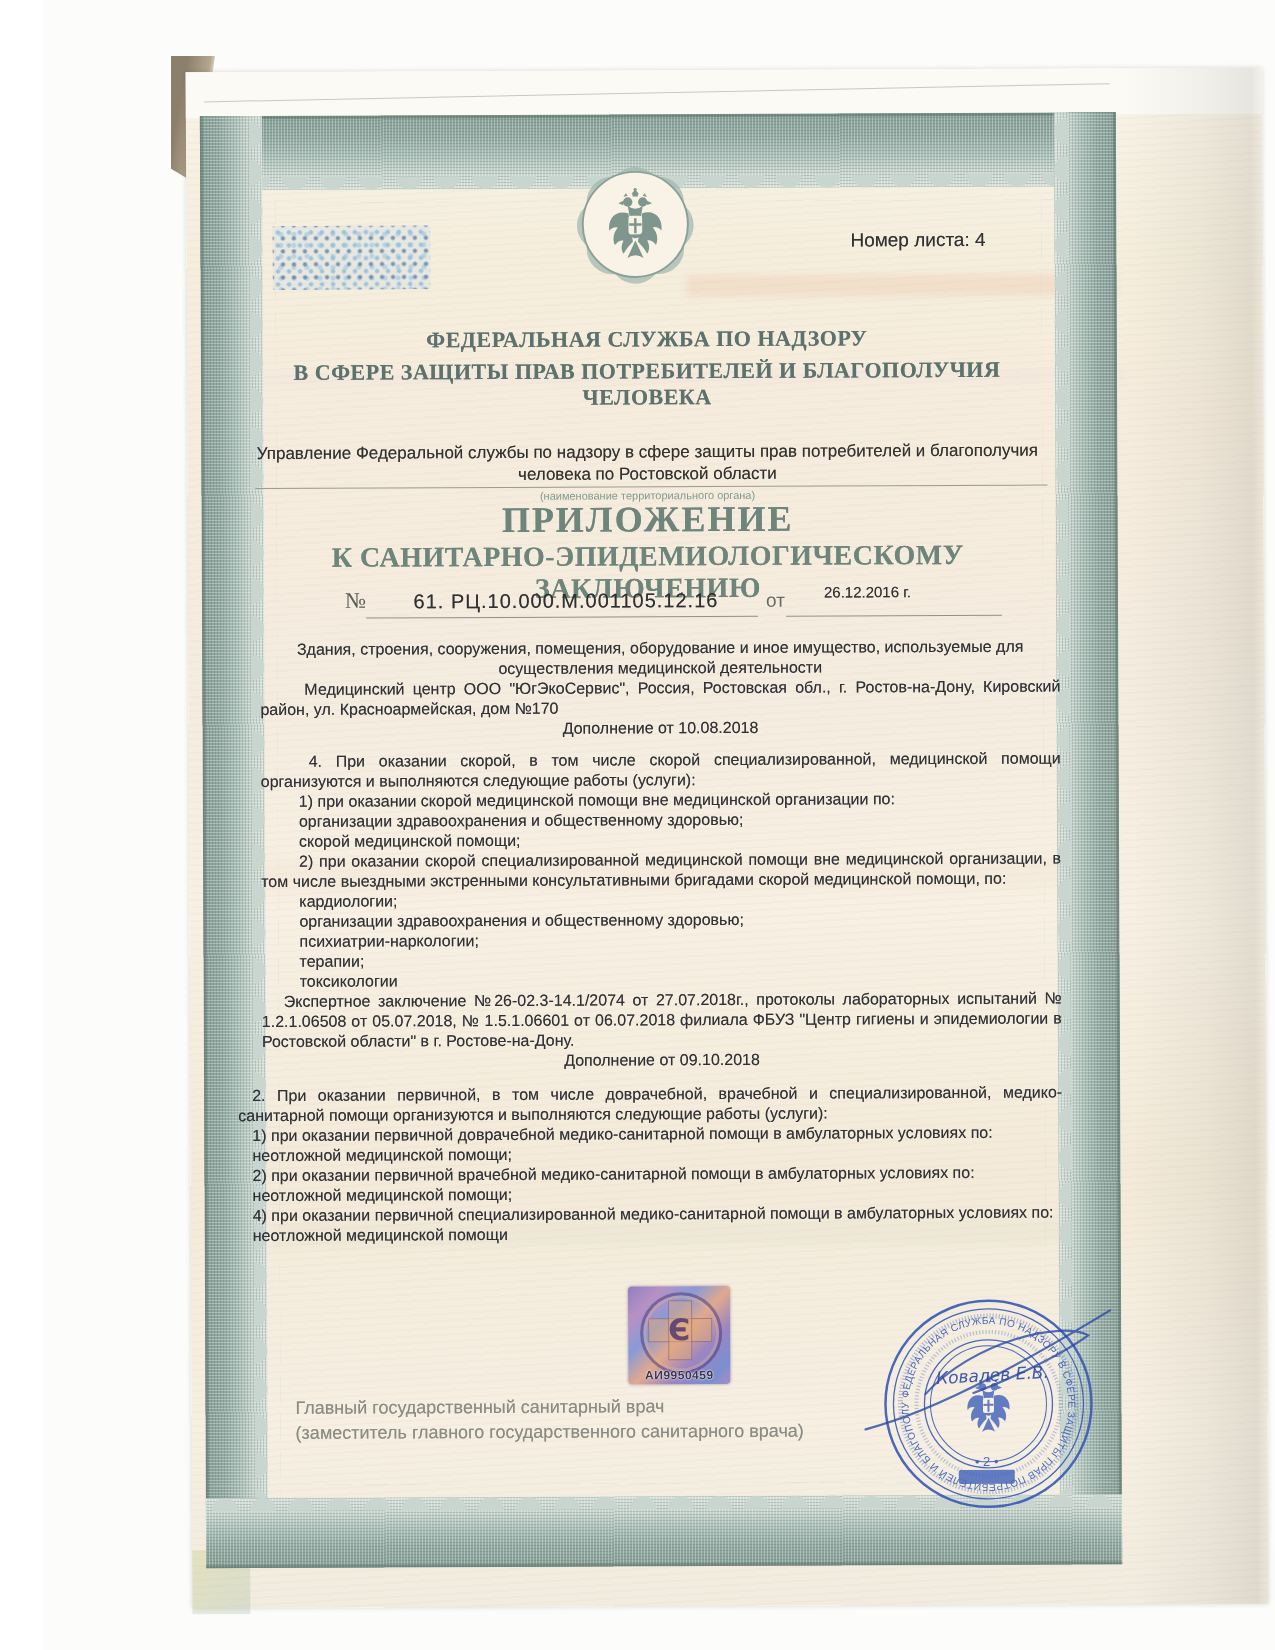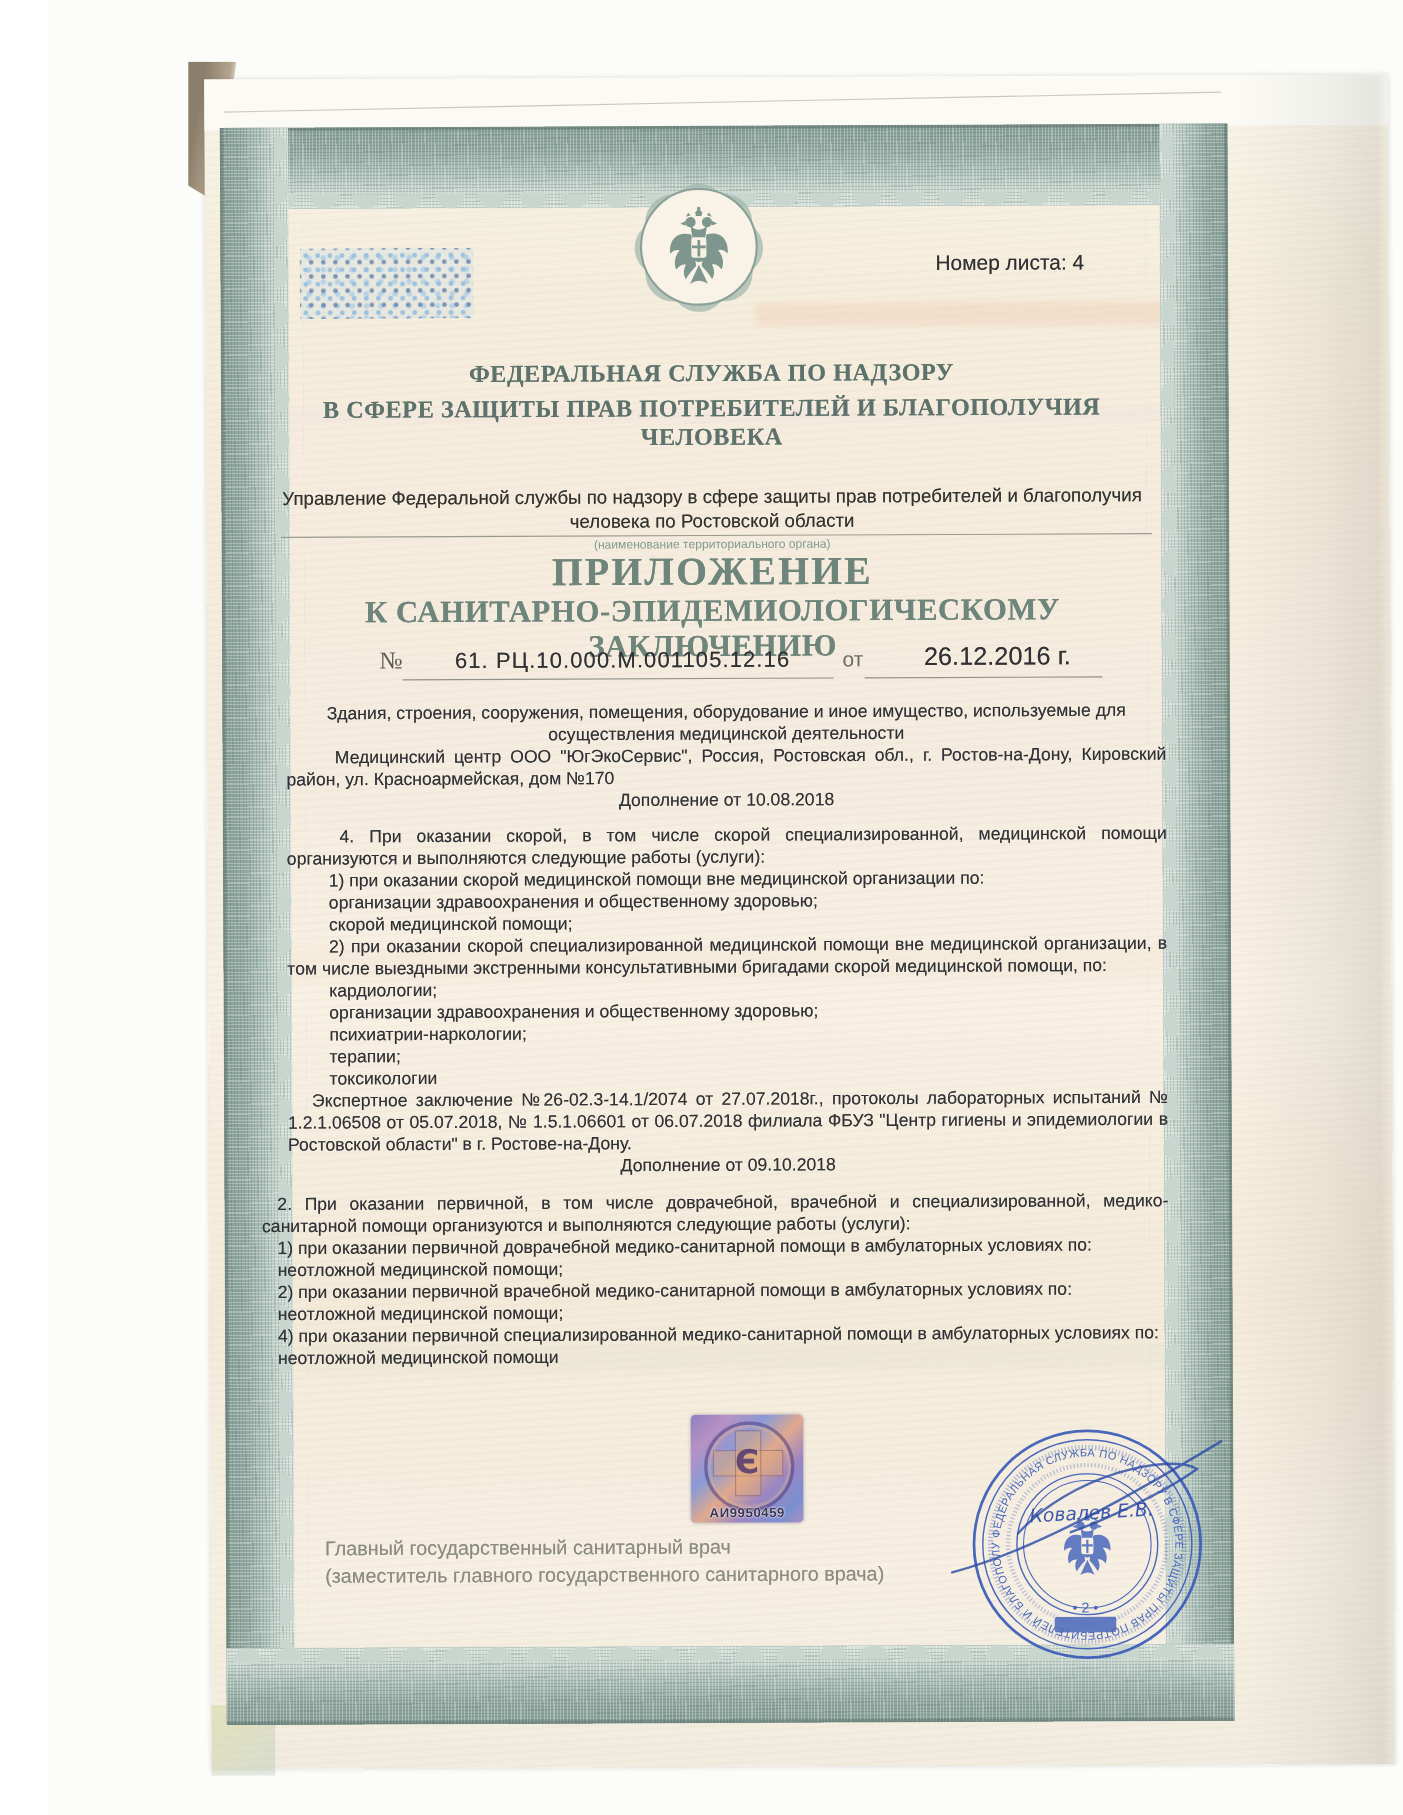--- a/index.html
+++ b/index.html
@@ -80,21 +80,21 @@
   .dept-rule{position:absolute;left:68px;top:416px;width:792px;height:1px;background:#9a9a90;}
   .dept-cap{top:419px;font-size:11px;color:#7f9a8e;}
   .pril1{top:428px;font-size:36px;letter-spacing:2px;color:#6e857c;}
   .pril2{top:470px;font-size:28px;letter-spacing:.5px;color:#6e857c;}
   .num-row{position:absolute;left:0;top:512px;width:100%;height:40px;}
   .num-row .nsign{position:absolute;left:157px;top:4px;font-family:"Liberation Serif",serif;font-size:22px;color:#5a5a55;}
   .num-row .uline{position:absolute;top:34px;height:1px;background:#90918a;}
   .num-row .u1{left:178px;width:392px;} .num-row .u2{left:598px;width:216px;}
   .num-row .nval{position:absolute;left:188px;top:7px;width:380px;text-align:center;font-size:20px;letter-spacing:1px;color:#2f3033;font-weight:500;text-shadow:0 0 .4px rgba(47,48,51,.6);}
   .num-row .ot{position:absolute;left:578px;top:8px;font-family:Liberation Sans, sans-serif;font-size:19px;color:#6a6a64;}
-  .num-row .ndate{position:absolute;left:652px;top:2px;font-size:23px;color:#2f3033;font-weight:500;text-shadow:0 0 .4px rgba(47,48,51,.6);}
+  .num-row .ndate{position:absolute;left:636px;top:2px;font-size:15px;color:#2f3033;font-weight:500;text-shadow:0 0 .4px rgba(47,48,51,.6);}
   .sheetnum{position:absolute;left:664px;top:160px;font-size:19px;color:#2f3033;font-weight:500;text-shadow:0 0 .4px rgba(47,48,51,.6);}
 
   .bodycol{position:absolute;left:72px;top:568px;width:800px;color:#303136;
     font-size:16px;line-height:20px;text-shadow:0 0 .4px rgba(48,49,54,.55);}
   .bodycol p{margin:0;text-align:justify;}
   .b-center{text-align:center !important;}
   .subject{margin:0;}
   .orgpar{margin-top:24px;text-indent:44px;}
   .supp-title{margin-top:14px;}
   .b1 p{text-indent:38px;}

